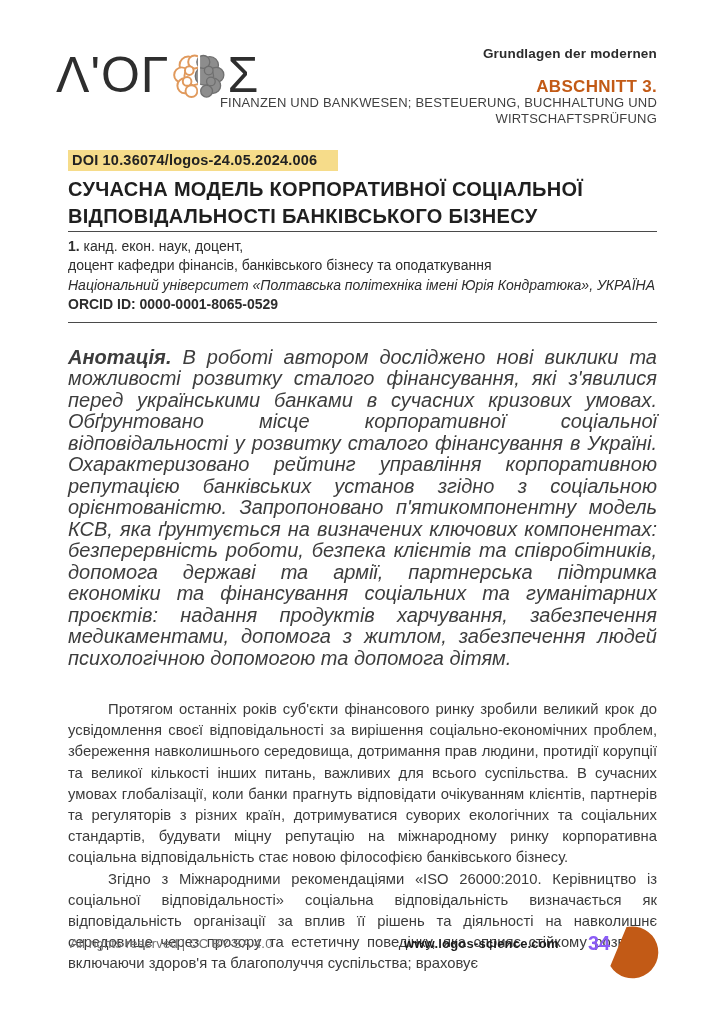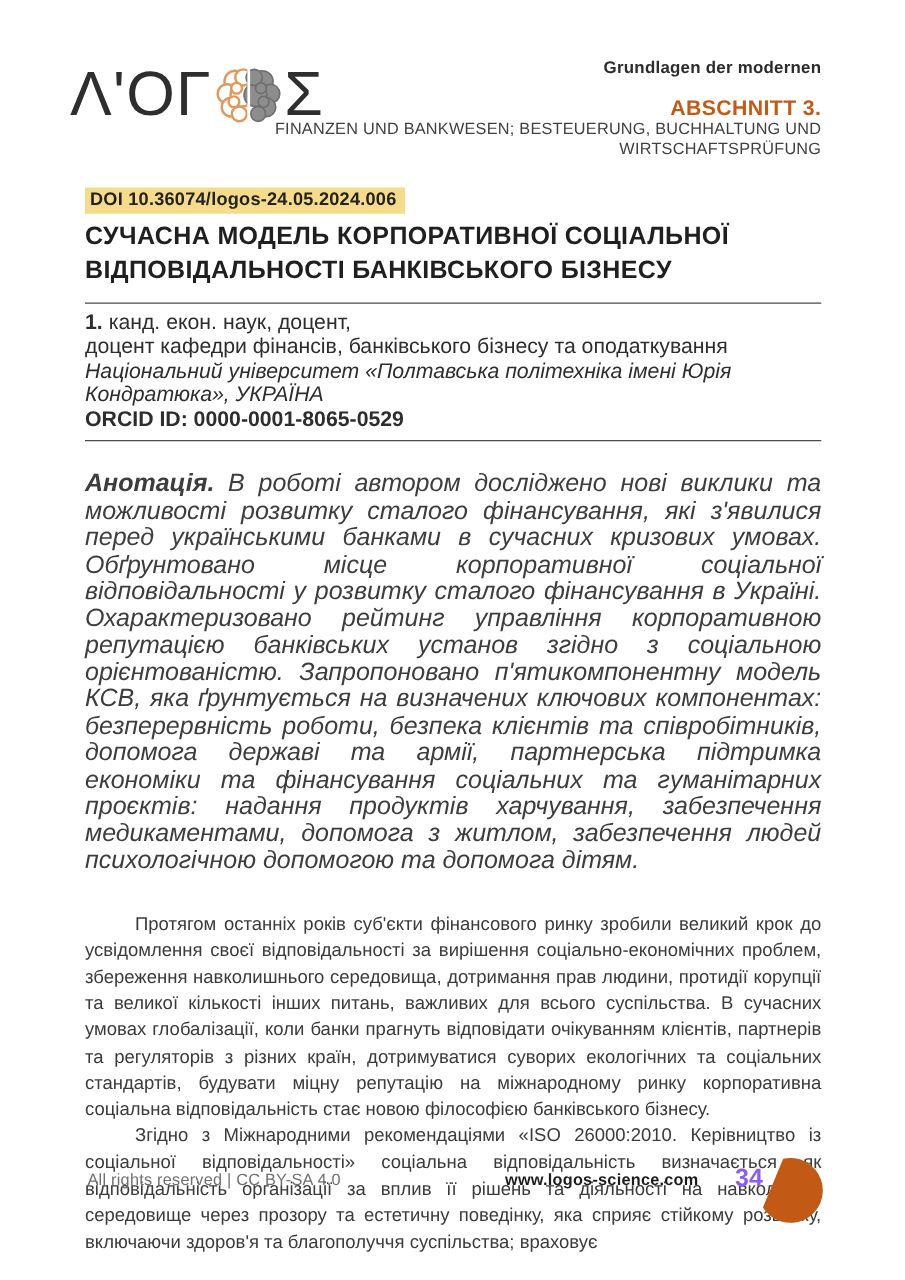--- a/index.html
+++ b/index.html
@@ -48,42 +48,41 @@
     letter-spacing:.3px;
   }
   .section-sub{
     font-size:13px;line-height:16.5px;color:#3f3f3f;letter-spacing:.2px;
   }
   
   .doi-row{margin-top:22px;text-align:left;}
   .doi{
     display:inline-block;background:var(--doi-highlight);
     font-size:14.5px;font-weight:700;color:#222;
-    padding:2px 7px 3px 4px;letter-spacing:.2px;
+    padding:2px 21px 3px 4px;letter-spacing:.2px;
     cursor:pointer;
   }
   
   .title{
     margin-top:5px;max-width:589px;
     font-size:20px;line-height:27.5px;font-weight:700;color:var(--text-dark);
     letter-spacing:.3px;
   }
   
   .author{
     margin-top:42px;font-size:15px;font-weight:700;color:var(--text-dark);
     letter-spacing:.2px;
   }
   .author sup{font-size:9px;vertical-align:super;line-height:0;}
   
   .affiliation{
-    margin-top:11px;
     border-top:1px solid var(--rule-gray);
     border-bottom:1px solid var(--rule-gray);
     padding:5px 0 7px 0;
-    font-size:17px;line-height:19.5px;color:#2d2d2d;
+    font-size:14px;line-height:19.5px;color:#2d2d2d;
   }
   .affiliation .b{font-weight:700;}
   .affiliation .it{font-style:italic;}
   
   .abstract{
     margin-top:24px;
     font-size:20px;line-height:21.5px;
     font-style:italic;text-align:justify;color:#3d3d3d;
   }
   .abstract .abs-label{font-weight:700;}

